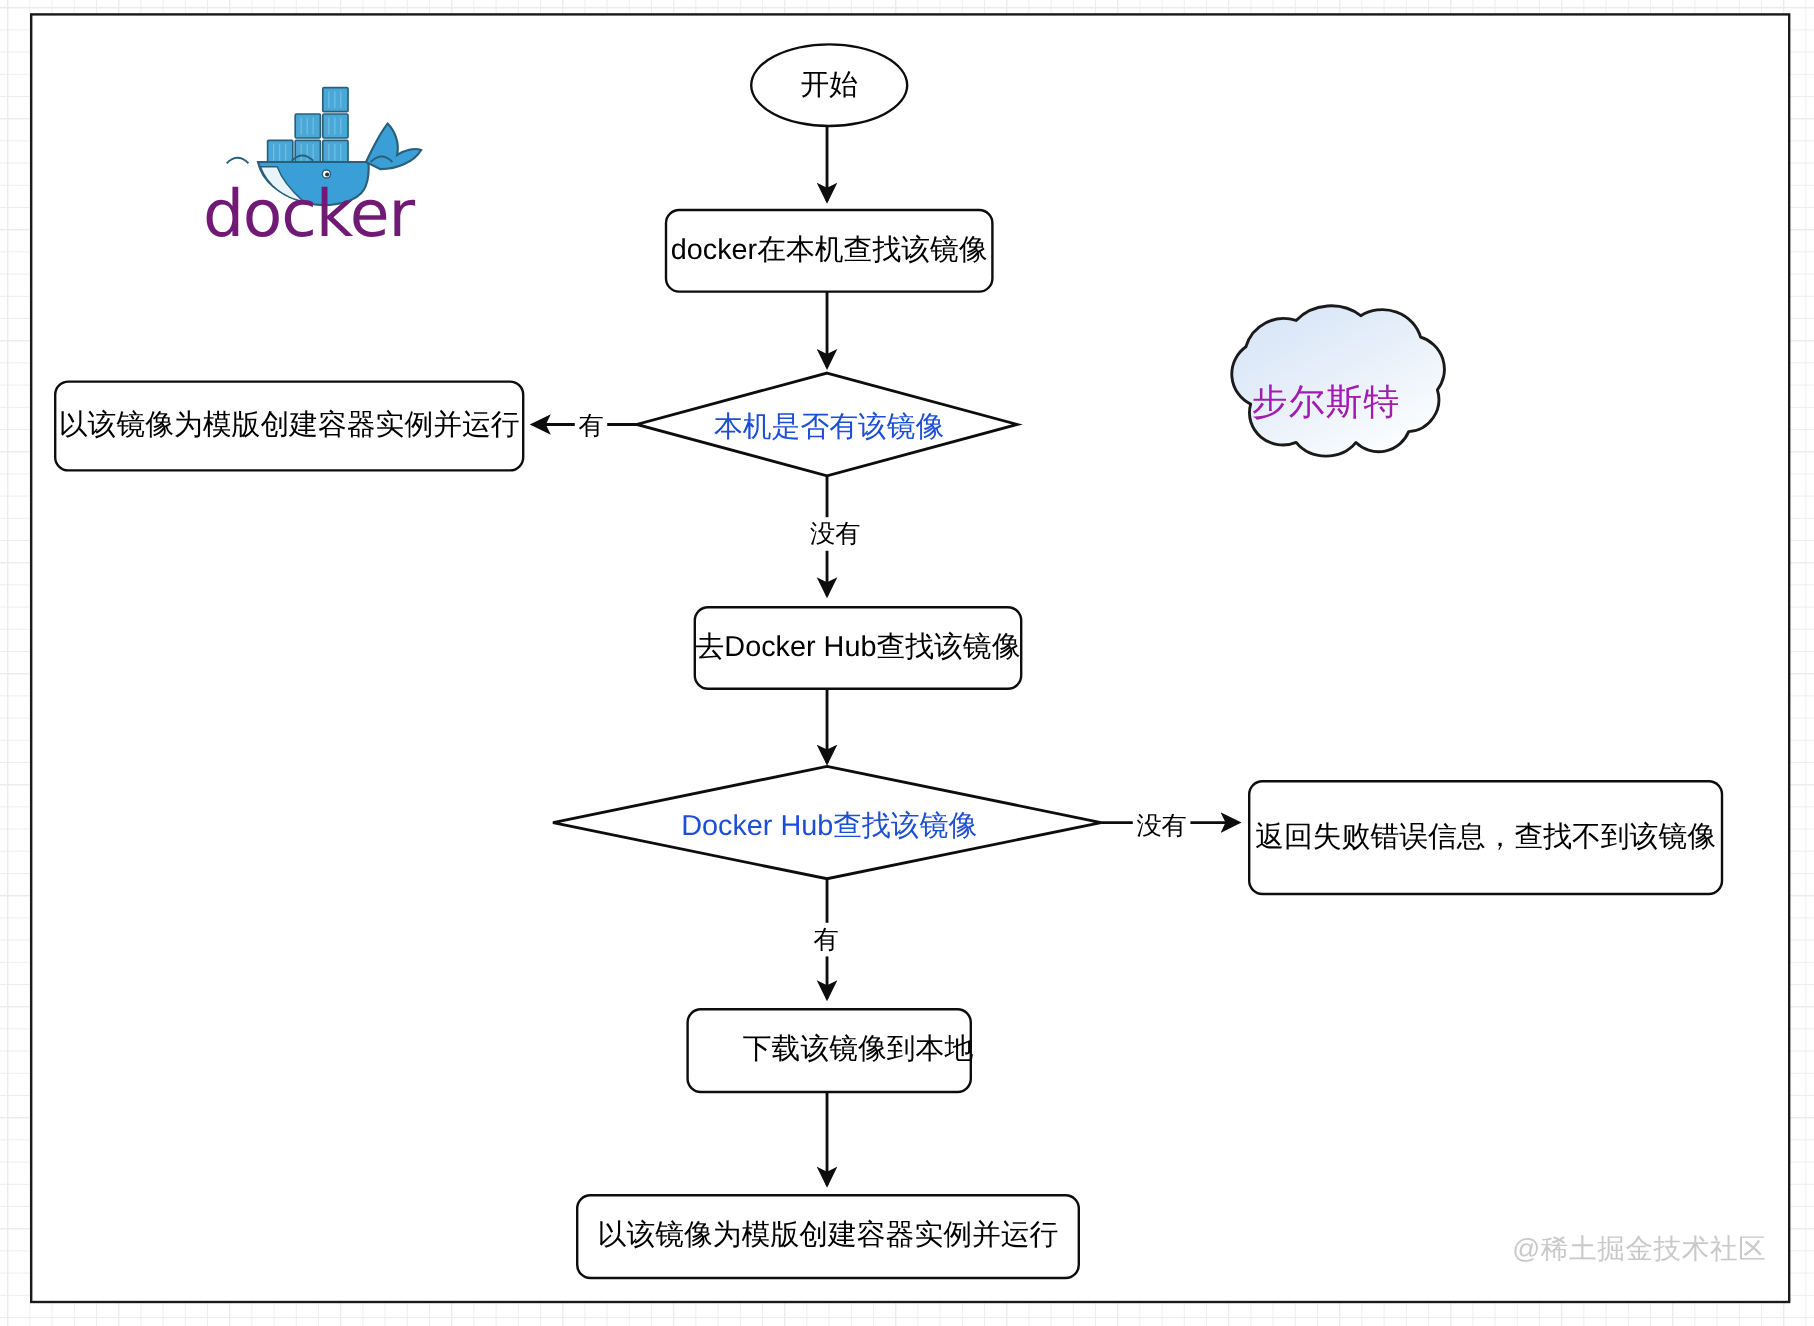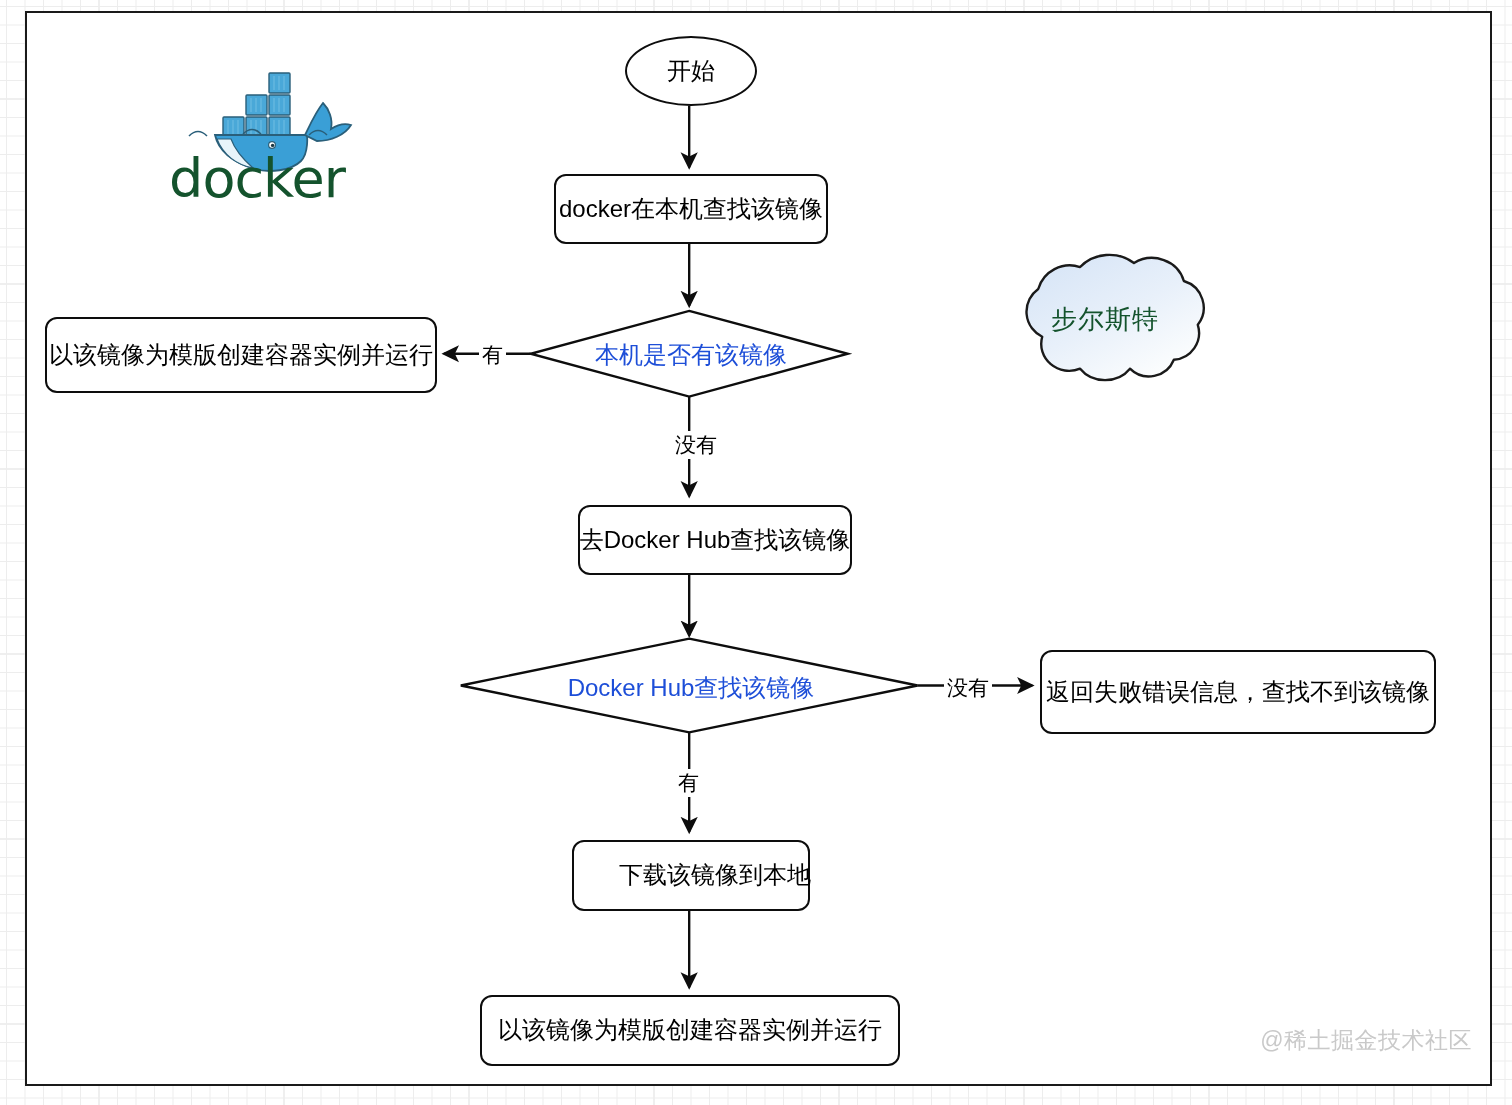--- a/index.html
+++ b/index.html
@@ -97,28 +97,28 @@
     white-space: nowrap;
   }
 
   
   .cloud-wrap {
     position: absolute;
   }
   .cloud-text {
     position: absolute;
     left: 0;
-    top: 0;
+    top: 16px;
     width: 100%;
     height: 100%;
     display: flex;
     align-items: center;
     justify-content: center;
-    font-size: 26px;
-    color: #14532d;
+    font-size: 30px;
+    color: #a21caf;
     letter-spacing: 1px;
     white-space: nowrap;
   }
 
   
   .logo-wrap {
     position: absolute;
     left: 130px;
     top: 22px;
     width: 200px;
@@ -236,21 +236,21 @@
         <circle cx="115" cy="110" r="3.4" fill="#ffffff" stroke="#2a5f7a" stroke-width="1.2"></circle>
         <circle cx="115.6" cy="110.4" r="1.7" fill="#1b3742"></circle>
 
         <g stroke="#2a5f7a" stroke-width="1.6" fill="none">
           <path d="M 32,101 C 38,95 44,95 50,101"></path>
           <path d="M 86,99 C 92,93 98,93 104,99"></path>
           <path d="M 152,100 C 158,94 164,94 170,100"></path>
         </g>
       </svg>
       <div style="position:absolute;left:0;top:112px;width:200px;text-align:center;
-                  font-size:54px;font-weight:500;color:#14532d;
+                  font-size:54px;font-weight:500;color:#701a75;
                   font-family:'DejaVu Sans',sans-serif;letter-spacing:-1px;">docker</div>
     </div>
 
     <div class="node terminator" style="left:598px; top:23px; width:132px; height:70px;">
       <span>开始</span>
     </div>
 
     <div class="node proc" style="left:527px; top:161px; width:274px; height:70px;">
       <span>docker在本机查找该镜像</span>
     </div>
@@ -264,21 +264,21 @@
     </div>
 
     <div class="node proc" style="left:527px; top:492px; width:274px; height:70px;margin-left:24px;">
       <span>去Docker Hub查找该镜像</span>
     </div>
 
     <div class="diamond-label" style="left:435px; top:651px; width:458px; height:48px;">
       <span>Docker Hub查找该镜像</span>
     </div>
 
-    <div class="node proc" style="left:1013px; top:637px; width:396px; height:84px;">
+    <div class="node proc" style="left:1013px; top:637px; width:396px; height:96px;">
       <span>返回失败错误信息，查找不到该镜像</span>
     </div>
 
     <div class="node proc" style="left:545px; top:827px; width:238px; height:71px;padding-left:48px;">
       <span>下载该镜像到本地</span>
     </div>
 
     <div class="node proc" style="left:453px; top:982px; width:420px; height:71px;">
       <span>以该镜像为模版创建容器实例并运行</span>
     </div>

